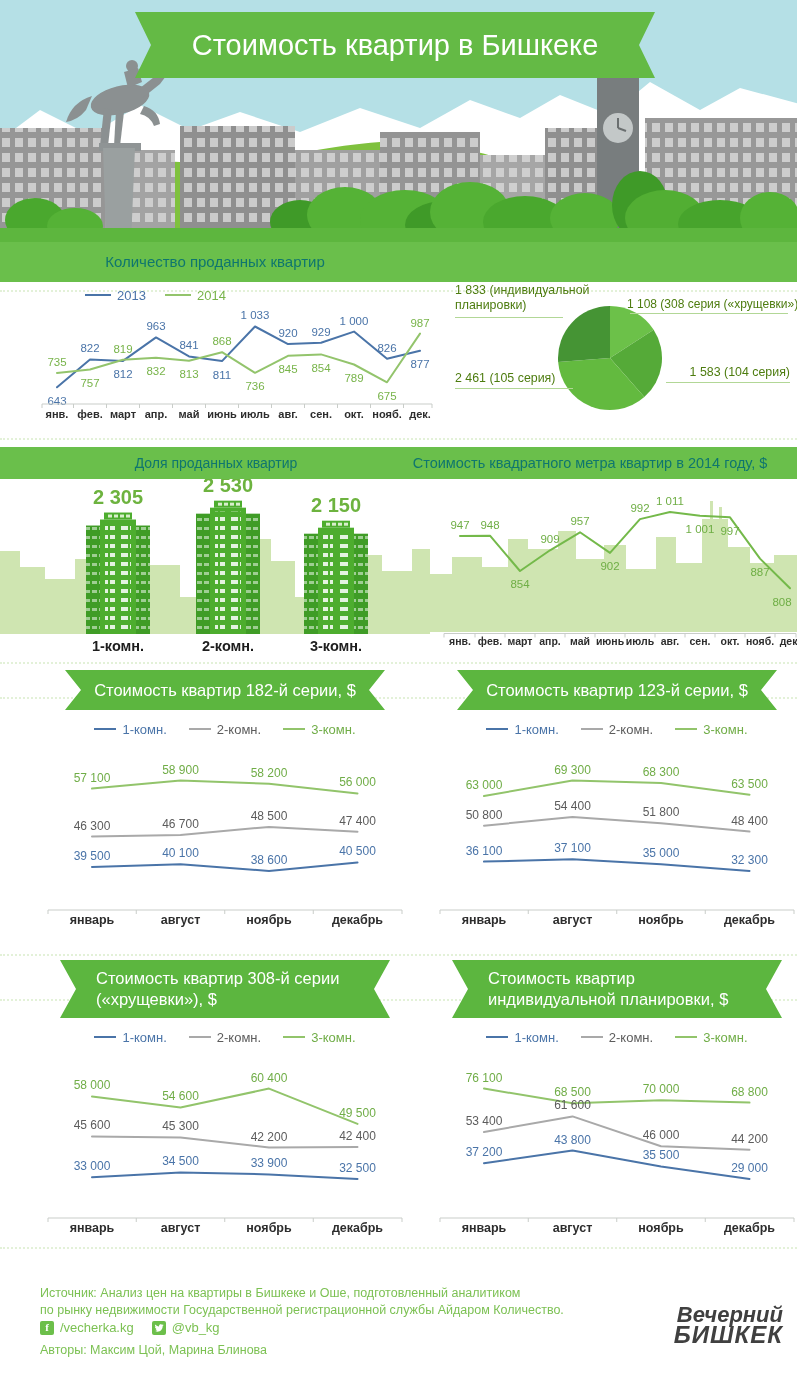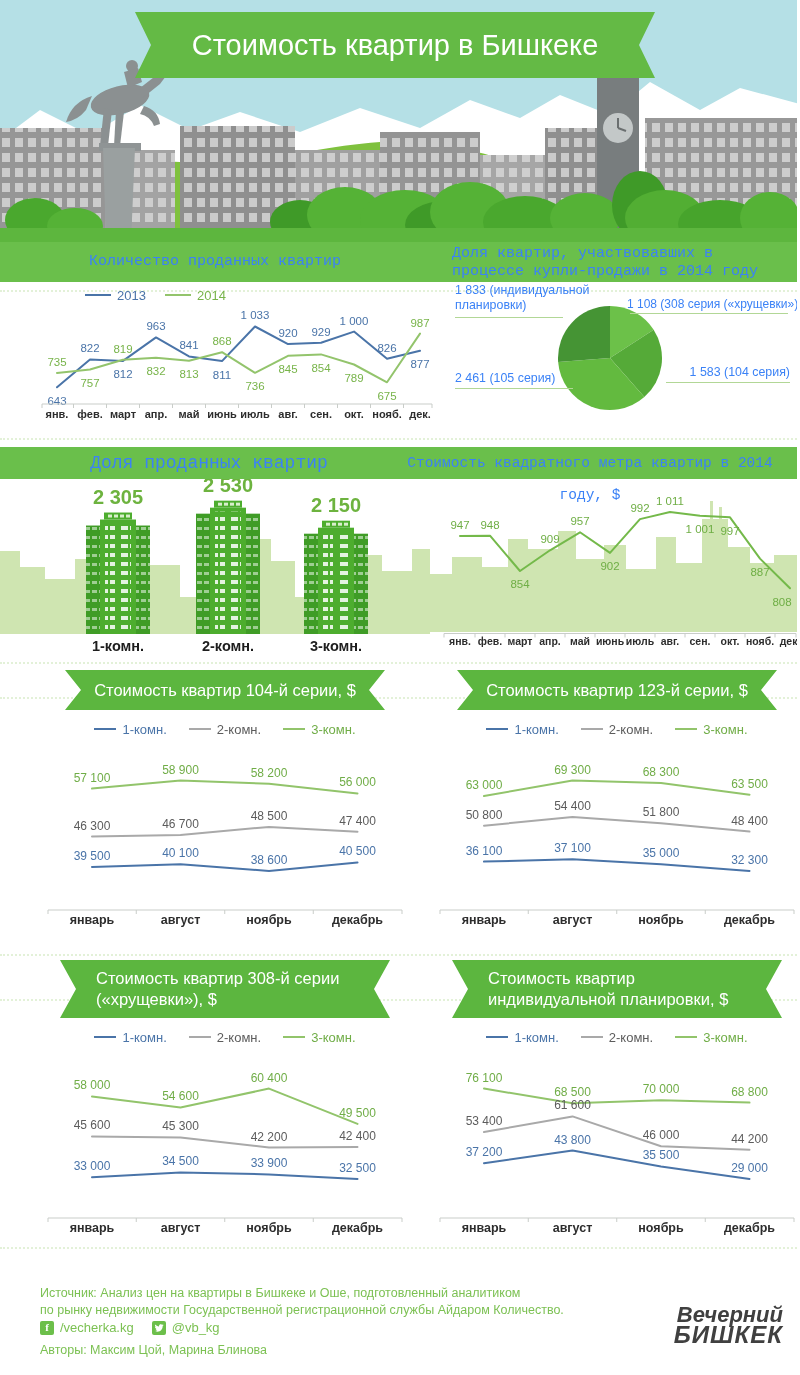--- a/index.html
+++ b/index.html
@@ -2,24 +2,24 @@
 <html><head>
 <meta charset="utf-8">
 <style>
   html,body{margin:0;padding:0;background:#fff;font-family:"Liberation Sans",sans-serif;}
   #canvas{position:relative;width:797px;height:1375px;background:#fff;overflow:hidden;}
   svg{display:block;}
   svg text{font-family:"Liberation Sans",sans-serif;}
   .abs{position:absolute;}
   .dots{position:absolute;left:0;width:800px;height:0;border-top:2px dotted #e3f1d8;z-index:0;}
   .band{position:absolute;left:0;width:800px;background:#6abf4b;z-index:1;}
-  .band-title{position:absolute;color:#3b82f6;font-size:15px;font-weight:500;font-family:Liberation Mono, monospace;}
+  .band-title{position:absolute;color:#0f766e;font-size:15px;font-weight:500;}
   .center{text-align:center;}
   .chart-layer{position:absolute;z-index:2;}
-  .pie-label{position:absolute;z-index:3;font-size:12.4px;color:#3b82f6;line-height:15px;}
+  .pie-label{position:absolute;z-index:3;font-size:12.4px;color:#4d7c0f;line-height:15px;}
   .pie-line{position:absolute;z-index:3;border-top:1px solid #b2d796;height:0;}
   .card{position:absolute;width:370px;z-index:2;}
   .ribbon{position:relative;margin:4px auto 0 auto;width:320px;background:#5cb63f;color:#fff;
           display:flex;align-items:center;justify-content:center;text-align:center;
           font-size:16.5px;line-height:21px;box-sizing:border-box;padding:0 28px;
           clip-path:polygon(0 0,100% 0,calc(100% - 16px) 50%,100% 100%,0 100%,16px 50%);}
   .ribbon.one{height:40px;}
   .ribbon.two{height:58px;width:330px;justify-content:flex-start;text-align:left;padding-left:36px;}
   .legend{display:flex;justify-content:center;gap:22px;margin-top:10px;height:18px;align-items:center;font-size:13px;}
   .legend .item{display:flex;align-items:center;gap:6px;}
@@ -109,21 +109,20 @@
       <ellipse cx="720" cy="224" rx="42" ry="24" fill="#47a42c"></ellipse>
       <ellipse cx="770" cy="218" rx="30" ry="26" fill="#55b236"></ellipse>
     </g>
     <rect x="0" y="228" width="800" height="14" fill="#5db63e"></rect>
     <polygon fill="#64ba45" points="135,12 655,12 639,45 655,78 135,78 151,45"></polygon>
     <text x="395" y="55" text-anchor="middle" font-size="29" fill="#ffffff">Стоимость квартир в Бишкеке</text>
   </svg>
 
   <div class="band" style="top:242px;height:40px"></div>
   <div class="band-title center" style="left:0;top:242px;width:430px;line-height:40px;z-index:2">Количество проданных квартир</div>
-  <div class="band-title" style="left:452px;top:245px;width:330px;line-height:18px;z-index:2">Доля квартир, участвовавших в процессе купли-продажи в 2014 году</div>
 
   <svg id="svg-sold" class="chart-layer" style="left:0;top:282px" width="440" height="165" viewBox="0 0 440 165">
       <polyline points="57.0,105.3 90.0,77.4 123.0,78.9 156.0,55.4 189.0,74.4 222.0,79.1 255.0,44.5 288.0,62.1 321.0,60.7 354.0,49.6 387.0,76.7 420.0,68.8" fill="none" stroke="#4a74a8" stroke-width="2" stroke-linejoin="round" stroke-linecap="round"></polyline>
       <polyline points="57.0,90.9 90.0,87.5 123.0,77.8 156.0,75.8 189.0,78.8 222.0,70.2 255.0,90.8 288.0,73.8 321.0,72.4 354.0,82.5 387.0,100.3 420.0,51.6" fill="none" stroke="#93c46c" stroke-width="2" stroke-linejoin="round" stroke-linecap="round"></polyline>
       <text x="57" y="122.792" font-size="11.5" fill="#4a74a8" text-anchor="middle" font-weight="normal">643</text>
       <text x="90" y="70.368" font-size="11.5" fill="#4a74a8" text-anchor="middle" font-weight="normal">822</text>
       <text x="123" y="96.428" font-size="11.5" fill="#4a74a8" text-anchor="middle" font-weight="normal">812</text>
       <text x="156" y="48.372" font-size="11.5" fill="#4a74a8" text-anchor="middle" font-weight="normal">963</text>
       <text x="189" y="67.404" font-size="11.5" fill="#4a74a8" text-anchor="middle" font-weight="normal">841</text>
       <text x="222" y="96.584" font-size="11.5" fill="#4a74a8" text-anchor="middle" font-weight="normal">811</text>
@@ -186,21 +185,21 @@
   <div class="pie-label" id="pie-lbl-3" style="left:455px;top:283px;width:155px">1&nbsp;833 (индивидуальной планировки)</div>
   <div class="pie-line" style="left:455px;top:317px;width:108px"></div>
   <div class="pie-label" id="pie-lbl-0" style="left:627px;top:297px;width:172px;white-space:nowrap;font-size:12px">1&nbsp;108 (308 серия («хрущевки»)</div>
   <div class="pie-line" style="left:630px;top:313px;width:158px"></div>
   <div class="pie-label" id="pie-lbl-2" style="left:455px;top:371px;white-space:nowrap">2&nbsp;461 (105 серия)</div>
   <div class="pie-line" style="left:455px;top:388px;width:118px"></div>
   <div class="pie-label" id="pie-lbl-1" style="left:666px;top:365px;width:124px;text-align:right;white-space:nowrap">1&nbsp;583 (104 серия)</div>
   <div class="pie-line" style="left:666px;top:382px;width:124px"></div>
 
   <div class="band" style="top:447px;height:32px"></div>
-  <div class="band-title center" style="left:9px;top:447px;width:400px;line-height:32px;font-size:18px;z-index:2">Доля проданных квартир</div>
+  <div class="band-title center" style="left:16px;top:447px;width:400px;line-height:32px;font-size:14px;z-index:2">Доля проданных квартир</div>
   <div class="band-title center" style="left:400px;top:447px;width:380px;line-height:32px;font-size:14.5px;z-index:2">Стоимость квадратного метра квартир в 2014 году, $</div>
 
   <svg id="svg-share" class="chart-layer" style="left:0;top:479px" width="430" height="184" viewBox="0 0 430 184">
     <defs>
       <pattern id="pat-bw" width="10" height="9" patternUnits="userSpaceOnUse">
         <rect x="0" y="2" width="8" height="4" fill="#ffffff" opacity="0.85"></rect>
       </pattern>
       <pattern id="pat-ww" width="7" height="9" patternUnits="userSpaceOnUse">
         <rect x="1" y="3" width="5" height="3" fill="#ffffff" opacity="0.5"></rect>
       </pattern>
@@ -325,21 +324,21 @@
         <text x="240" y="166" font-size="10.5" fill="#2d2d2d" text-anchor="middle" font-weight="bold">авг.</text>
         <text x="270" y="166" font-size="10.5" fill="#2d2d2d" text-anchor="middle" font-weight="bold">сен.</text>
         <text x="300" y="166" font-size="10.5" fill="#2d2d2d" text-anchor="middle" font-weight="bold">окт.</text>
         <text x="330" y="166" font-size="10.5" fill="#2d2d2d" text-anchor="middle" font-weight="bold">нояб.</text>
         <text x="360" y="166" font-size="10.5" fill="#2d2d2d" text-anchor="middle" font-weight="bold">дек.</text>
       </g>
   </svg>
 
   <div class="card" style="left:40px;top:666px">
     <div class="ribbon one">
-      <span>Стоимость квартир 104-й серии, $</span>
+      <span>Стоимость квартир 182-й серии, $</span>
     </div>
     <div class="legend" id="leg-104">
         <span class="item">
           <span class="dash" style="background: rgb(74, 116, 168);"></span>
           <span style="color: rgb(74, 116, 168);">1-комн.</span>
         </span>
         <span class="item">
           <span class="dash" style="background: rgb(169, 169, 169);"></span>
           <span style="color: rgb(92, 92, 92);">2-комн.</span>
         </span>

